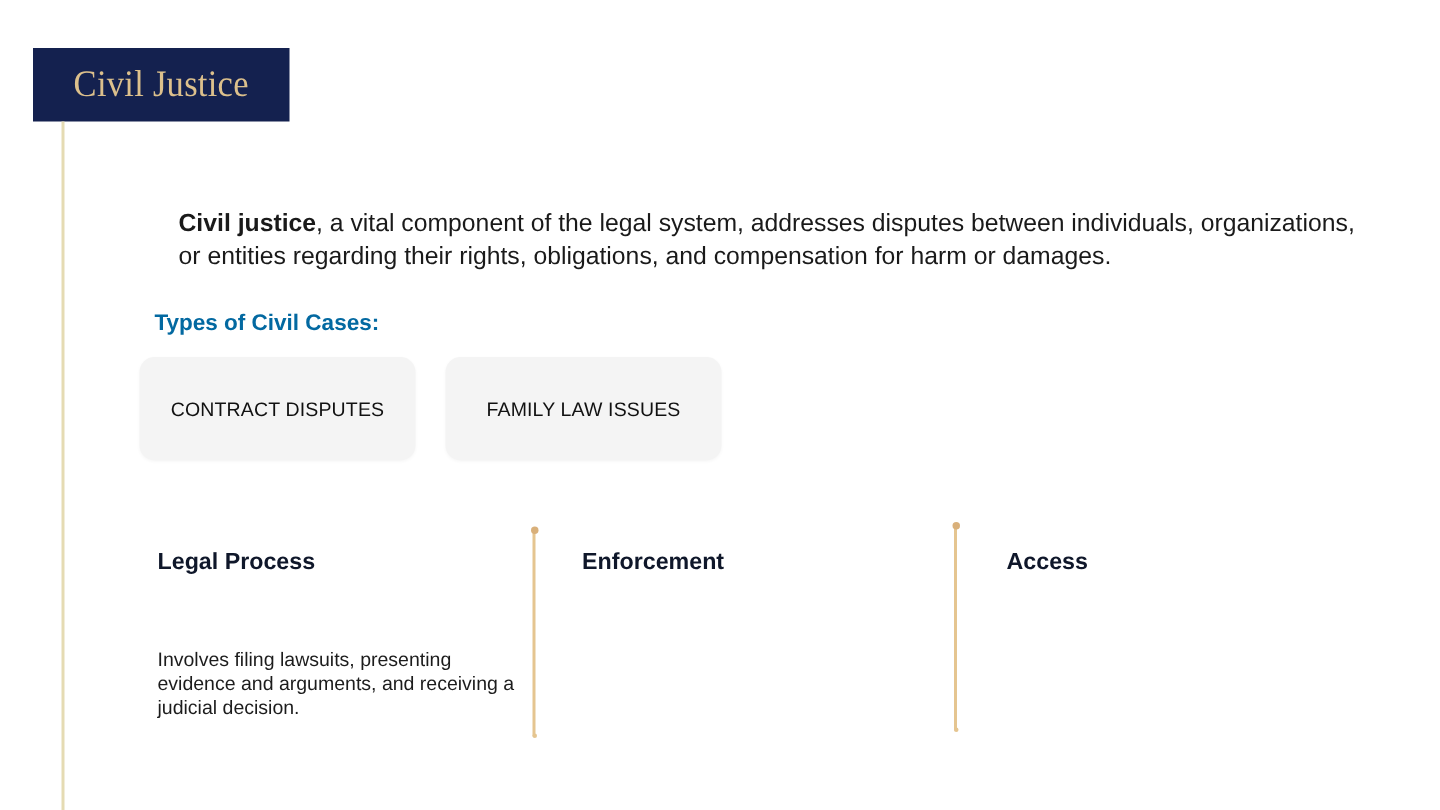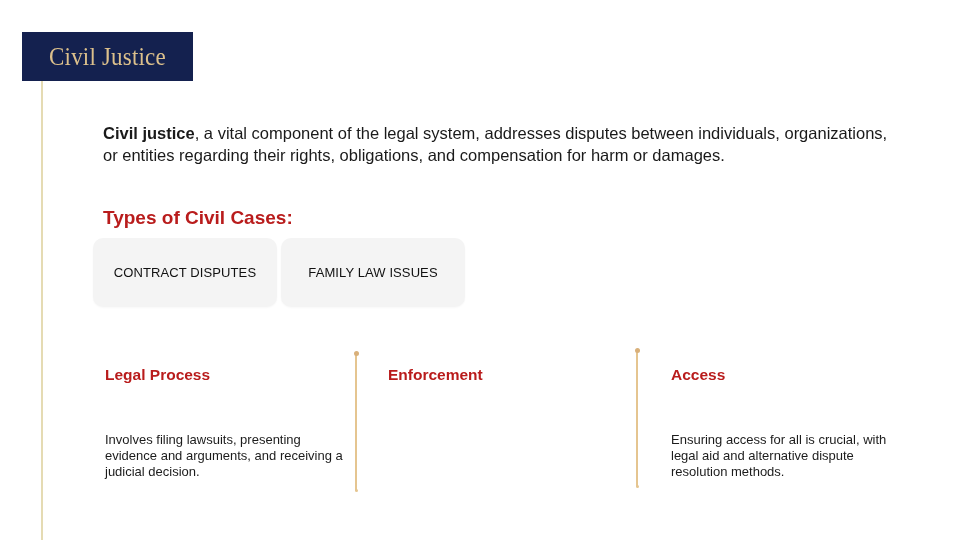--- a/index.html
+++ b/index.html
@@ -52,30 +52,30 @@
       line-height: 22px;
       color: #1a1a1a;
     }
     .intro b {
       font-weight: bold;
     }
     .types-label {
       position: absolute;
       left: 103px;
       top: 207px;
-      font-size: 19px;
+      font-size: 15px;
       font-weight: bold;
-      color: #b91c1c;
+      color: #0369a1;
     }
     .cards {
       position: absolute;
       left: 93px;
       top: 238px;
       display: flex;
-      gap: 4px;
+      gap: 20px;
     }
     .card {
       width: 184px;
       height: 69px;
       background: #f4f4f4;
       border-radius: 10px;
       display: flex;
       align-items: center;
       justify-content: center;
       text-align: center;
@@ -88,21 +88,21 @@
       box-shadow: 0 1px 2px rgba(0,0,0,0.03);
     }
     .col {
       position: absolute;
       top: 366px;
       width: 240px;
     }
     .col-title {
       font-size: 15.5px;
       font-weight: bold;
-      color: #b91c1c;
+      color: #0f172a;
       margin: 0 0 15px 0;
       line-height: 18px;
     }
     .col-body {
       font-size: 13px;
       line-height: 16px;
       color: #1c1c1c;
       margin-top: 48px;
     }
     .divider {
@@ -133,21 +133,21 @@
   </style>
 </head>
 <body>
 
 <div class="title-box">
   <span class="title-text">Civil Justice</span>
 </div>
 
 <div class="left-rail"></div>
 
-<p class="intro" style="margin:0;">
+<p class="intro" style="margin:16px;">
   <b>Civil justice</b><span>, a vital component of the legal system, addresses disputes between individuals, organizations, or entities regarding their rights, obligations, and compensation for harm or damages.</span>
 </p>
 
 <div class="types-label">Types of Civil Cases:</div>
 
 <div class="cards">
   <div class="card">
     <span>CONTRACT DISPUTES</span>
   </div>
   <div class="card">
@@ -163,14 +163,13 @@
 <div class="divider" style="left:355px; top:353px; height:138px;"></div>
 
 <div class="col" style="left:388px;">
   <div class="col-title">Enforcement</div>
 </div>
 
 <div class="divider" style="left:636px; top:350px; height:137px;"></div>
 
 <div class="col" style="left:671px;">
   <div class="col-title">Access</div>
-  <div class="col-body">Ensuring access for all is crucial, with legal aid and alternative dispute resolution methods.</div>
 </div>
 
 </body></html>

